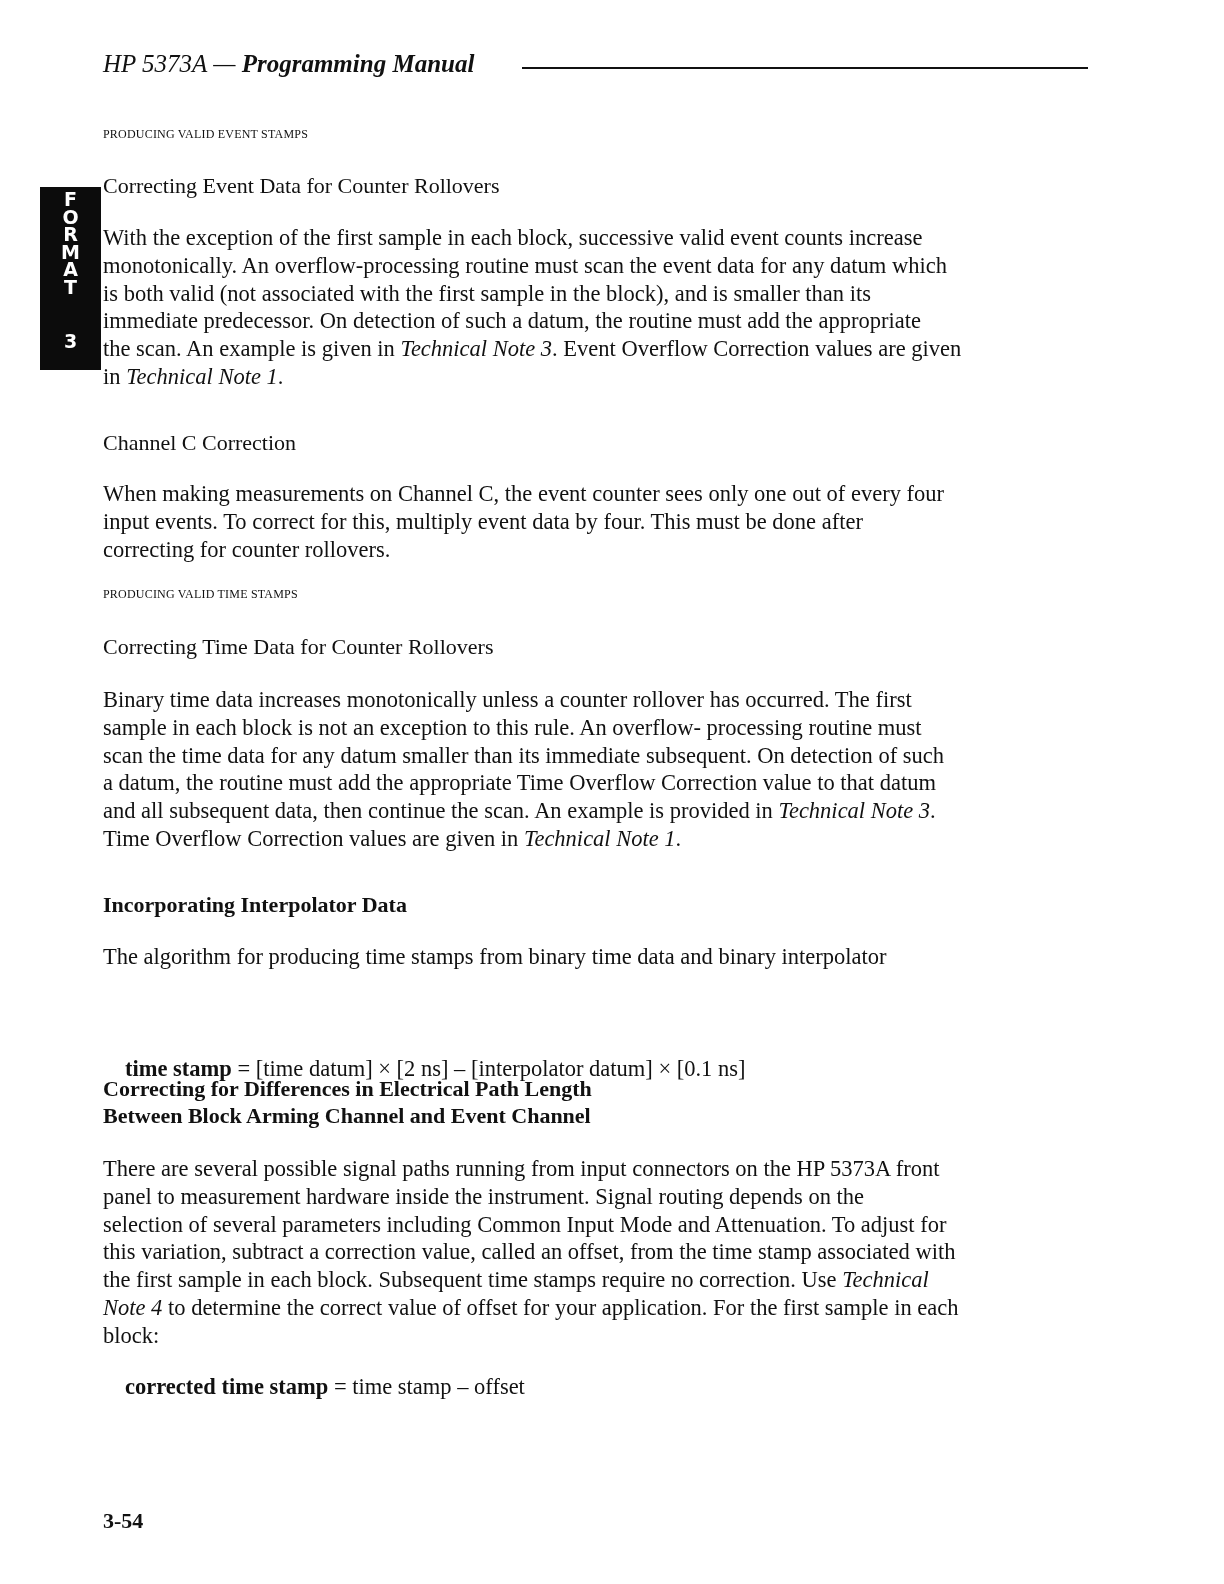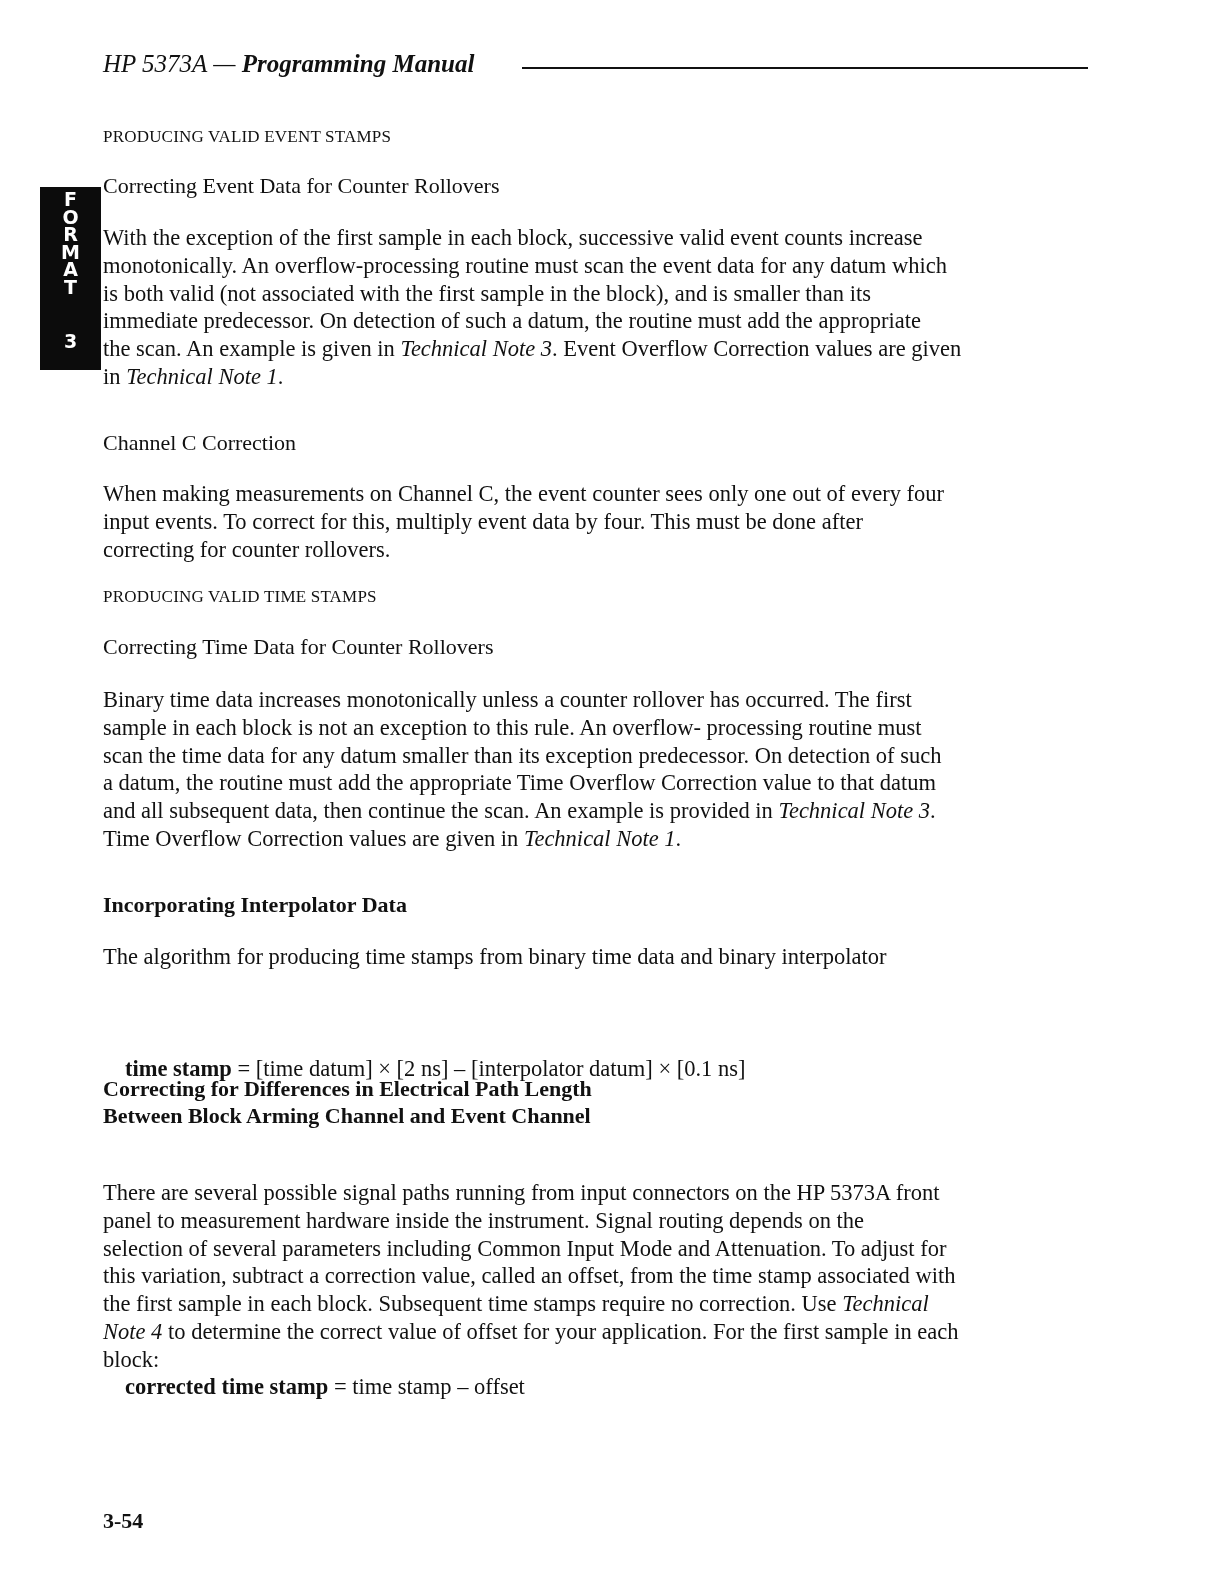--- a/index.html
+++ b/index.html
@@ -1,21 +1,21 @@
 <!DOCTYPE html>
 <html><head>
 <meta charset="utf-8">
 <style>
   html, body { margin:0; padding:0; background:#ffffff; }
   body { width:1224px; height:1584px; position:relative; overflow:hidden; color:#111; font-family:"Liberation Serif", "DejaVu Serif", serif; }
   .abs { position:absolute; }
   .running-head { left:103px; top:50px; font-size:25px; font-style:italic; white-space:nowrap; }
   .running-head .bold { font-weight:bold; }
   .head-rule { left:522px; top:67px; width:566px; height:0; border-top:2px solid #111; }
-  .section-caps { font-size:17px; letter-spacing:0.2px; white-space:nowrap; }
+  .section-caps { font-size:12px; letter-spacing:0.2px; white-space:nowrap; }
   .subhead { font-size:22px; font-weight:bold; white-space:nowrap; }
   .subhead.light { font-weight:normal; }
   .para { font-size:22.5px; line-height:27.8px; width:1000px; }
   .para .line { display:block; white-space:nowrap; }
   .para i { font-style:italic; }
   .eq { font-size:22.5px; white-space:nowrap;margin-top:32px; }
   .eq b { font-weight:bold; }
   .tab-marker { left:40px; top:187px; width:61px; height:183px; background:#0c0c0c; }
   .tab-marker .letters { position:absolute; left:0; top:4px; width:61px; text-align:center; color:#fff; font-family:"DejaVu Sans", sans-serif; font-weight:bold; font-size:19px; line-height:17.5px; }
   .tab-marker .letters span { display:block; }
@@ -63,42 +63,42 @@
   <span class="line">correcting for counter rollovers.</span>
 </div>
 
 <div class="abs section-caps" style="left:103px; top:587px;">PRODUCING VALID TIME STAMPS</div>
 
 <div class="abs subhead light" style="left:103px; top:634px;">Correcting Time Data for Counter Rollovers</div>
 
 <div class="abs para" style="left:103px; top:686px;">
   <span class="line">Binary time data increases monotonically unless a counter rollover has occurred.  The first</span>
   <span class="line">sample in each block is not an exception to this rule. An overflow- processing routine must</span>
-  <span class="line">scan the time data for any datum smaller than its exception predecessor. On detection of such</span>
+  <span class="line">scan the time data for any datum smaller than its immediate subsequent. On detection of such</span>
   <span class="line">a datum, the routine must add the appropriate Time Overflow Correction value to that datum</span>
   <span class="line"><span>and all subsequent data, then continue the scan. An example is provided in </span><i>Technical Note 3</i><span>.</span></span>
   <span class="line"><span>Time Overflow Correction values are given in </span><i>Technical Note 1</i><span>.</span></span>
 </div>
 
 <div class="abs subhead" style="left:103px; top:892px;">Incorporating Interpolator Data</div>
 
 <div class="abs para" style="left:103px; top:943px;">
   <span class="line">The algorithm for producing time stamps from binary time data and binary interpolator</span>
 </div>
 
 <div class="abs eq" style="left:125px; top:1024px;">
   <b>time stamp</b><span> = [time datum] × [2 ns] – [interpolator datum] × [0.1 ns]</span>
 </div>
 
 <div class="abs subhead" style="left:103px; top:1075px; line-height:27px;">
   <div>Correcting for Differences in Electrical Path Length</div>
   <div>Between Block Arming Channel and Event Channel</div>
 </div>
 
-<div class="abs para" style="left:103px; top:1155px;margin-top:24px;">
+<div class="abs para" style="left:103px; top:1155px;">
   <span class="line">There are several possible signal paths running from input connectors on the HP 5373A front</span>
   <span class="line">panel to measurement hardware inside the instrument. Signal routing depends on the</span>
   <span class="line">selection of several parameters including Common Input Mode and Attenuation. To adjust for</span>
   <span class="line">this variation, subtract a correction value, called an offset, from the time stamp associated with</span>
   <span class="line"><span>the first sample in each block. Subsequent time stamps require no correction. Use </span><i>Technical</i></span>
   <span class="line"><i>Note 4</i><span> to determine the correct value of offset for your application. For the first sample in each</span></span>
   <span class="line">block:</span>
 </div>
 
 <div class="abs eq" style="left:125px; top:1342px;">

